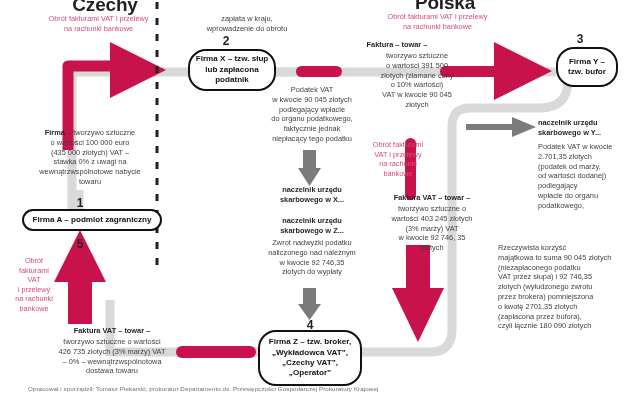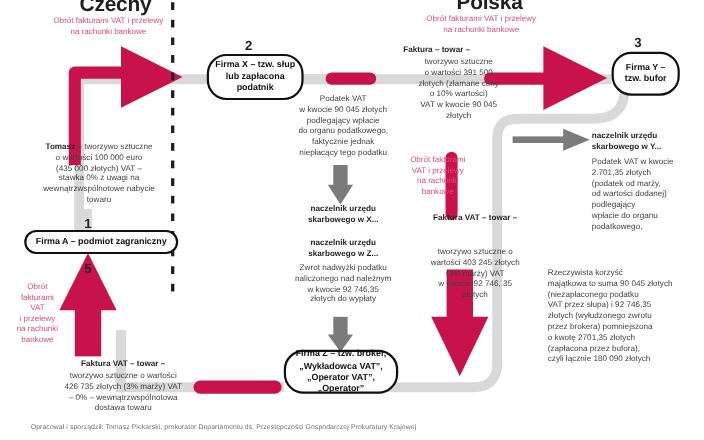--- a/index.html
+++ b/index.html
@@ -85,20 +85,22 @@
     <path d="M79 190 L79 214" stroke="#d9d9d9" stroke-width="9" fill="none"></path>
 
     <line x1="157" y1="2" x2="157" y2="268" stroke="#231f20" stroke-width="3" stroke-dasharray="7 9"></line>
   </svg>
 
   <div class="txt hdr" style="left:30px;top:-6px;width:150px;">Czechy</div>
   <div class="txt hdr" style="left:355px;top:-8px;width:180px;">Polska</div>
 
   <div class="txt pink" style="left:16px;top:14px;width:165px;white-space:pre-line;">Obrót fakturami VAT i przelewy
 na rachunki bankowe</div>
+  <div class="txt body" style="left:172px;top:14px;width:150px;white-space:pre-line;">zapłata w kraju,
+wprowadzenie do obrotu</div>
   <div class="txt pink" style="left:350px;top:12px;width:175px;white-space:pre-line;">Obrót fakturami VAT i przelewy
 na rachunki bankowe</div>
   <div class="txt pink" style="left:368px;top:140px;width:60px;white-space:pre-line;">Obrót fakturami
 VAT i przelewy
 na rachunki
 bankowe</div>
   <div class="txt pinkL" style="left:8px;top:256px;width:52px;white-space:pre-line;">Obrót
 fakturami
 VAT
 i przelewy
@@ -123,31 +125,31 @@
     <div>Firma A – podmiot zagraniczny</div>
   </div>
 
   <div class="box" style="left:556px;top:47px;width:62px;height:40px;">
     <div>
       <div>Firma Y –</div>
       <div>tzw. bufor</div>
     </div>
   </div>
 
-  <div class="box" style="left:258px;top:318px;width:104px;height:40px;">
+  <div class="box" style="left:258px;top:330px;width:104px;height:56px;">
     <div>
       <div>Firma Z – tzw. broker,</div>
       <div>„Wykładowca VAT”,</div>
-      <div>„Operator VAT”,</div>
+      <div>„Czechy VAT”,</div>
       <div>„Operator”</div>
     </div>
   </div>
 
   <div class="txt body" style="left:16px;top:128px;width:148px;">
-    <span class="bold">Tomasz</span><span style="white-space:pre-line;"> – tworzywo sztuczne
+    <span class="bold">Firma</span><span style="white-space:pre-line;"> – tworzywo sztuczne
 o wartości 100 000 euro
 (435 000 złotych) VAT –
 stawka 0% z uwagi na
 wewnątrzwspólnotowe nabycie
 towaru</span>
   </div>
 
   <div class="txt body" style="left:258px;top:85px;width:108px;white-space:pre-line;">Podatek VAT
 w kwocie 90 045 złotych
 podlegający wpłacie
@@ -177,21 +179,21 @@
 skarbowego w Y...</div>
   <div class="txt bodyL" style="left:538px;top:142px;width:100px;white-space:pre-line;">Podatek VAT w kwocie
 2.701,35 złotych
 (podatek od marży,
 od wartości dodanej)
 podlegający
 wpłacie do organu
 podatkowego,</div>
 
   <div class="txt body bold" style="left:372px;top:193px;width:120px;">Faktura VAT – towar –</div>
-  <div class="txt body" style="left:368px;top:204px;width:128px;white-space:pre-line;margin-top:20px;">tworzywo sztuczne o
+  <div class="txt body" style="left:368px;top:204px;width:128px;white-space:pre-line;">tworzywo sztuczne o
 wartości  403 245 złotych
 (3% marży) VAT
 w kwocie 92 746, 35
 złotych</div>
 
   <div class="txt bodyL" style="left:498px;top:243px;width:140px;white-space:pre-line;">Rzeczywista korzyść
 majątkowa to suma 90 045 złotych
 (niezapłaconego podatku
 VAT przez słupa) i 92 746,35
 złotych (wyłudzonego zwrotu

